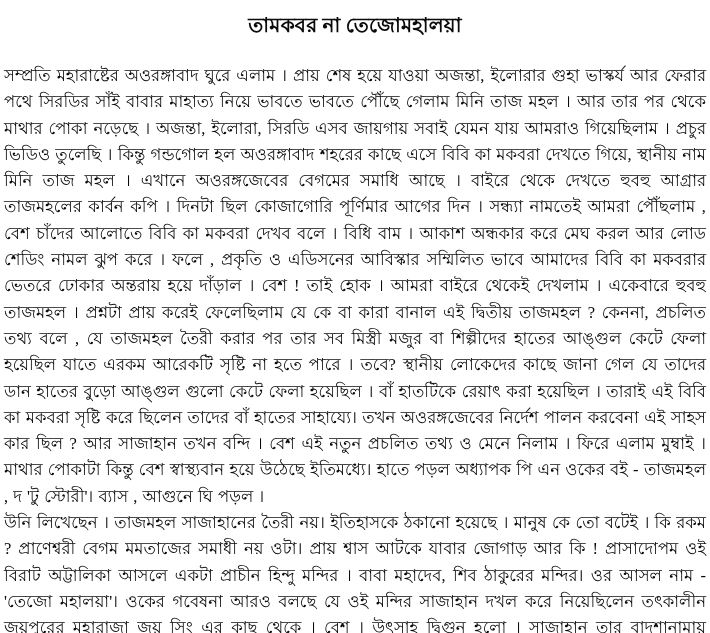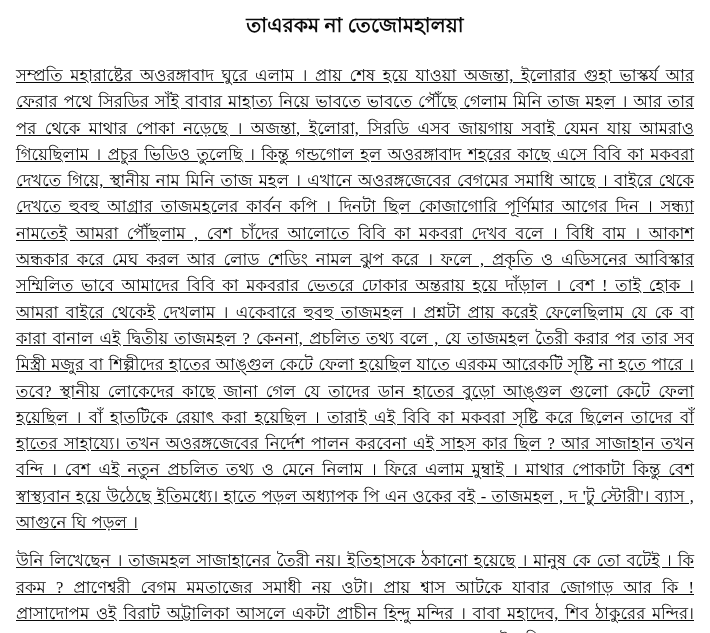--- a/index.html
+++ b/index.html
@@ -22,25 +22,24 @@
     text-align: center;
     font-size: 20px;
     font-weight: bold;
     margin: 4px 0 20px 0;
     letter-spacing: 0.2px;
   }
   .doc-para {
     text-align: justify;
     font-size: 16.5px;
     line-height: 26.3px;
-    margin: 12px;
+    margin: 0;
     word-spacing: 1px;
-    text-decoration: underline;
   }
 </style>
 </head>
 <body>
 
 <div class="page">
-  <h1 class="doc-title">তাএরকম না তেজোমহালয়া</h1>
+  <h1 class="doc-title">তামকবর না তেজোমহালয়া</h1>
   <p class="doc-para">সম্প্রতি মহারাষ্টের অওরঙ্গাবাদ ঘুরে এলাম । প্রায় শেষ হয়ে যাওয়া অজন্তা, ইলোরার গুহা ভাস্কর্য আর ফেরার পথে সিরডির সাঁই বাবার মাহাত্য নিয়ে ভাবতে ভাবতে পৌঁছে গেলাম মিনি তাজ মহল । আর তার পর থেকে মাথার পোকা নড়েছে । অজন্তা, ইলোরা, সিরডি এসব জায়গায় সবাই যেমন যায় আমরাও গিয়েছিলাম । প্রচুর ভিডিও তুলেছি । কিন্তু গন্ডগোল হল অওরঙ্গাবাদ শহরের কাছে এসে বিবি কা মকবরা দেখতে গিয়ে, স্থানীয় নাম মিনি তাজ মহল । এখানে অওরঙ্গজেবের বেগমের সমাধি আছে । বাইরে থেকে দেখতে হুবহু আগ্রার তাজমহলের কার্বন কপি । দিনটা ছিল কোজাগোরি পূর্ণিমার আগের দিন । সন্ধ্যা নামতেই আমরা পৌঁছলাম , বেশ চাঁদের আলোতে বিবি কা মকবরা দেখব বলে । বিধি বাম । আকাশ অন্ধকার করে মেঘ করল আর লোড শেডিং নামল ঝুপ করে । ফলে , প্রকৃতি ও এডিসনের আবিস্কার সম্মিলিত ভাবে আমাদের বিবি কা মকবরার ভেতরে ঢোকার অন্তরায় হয়ে দাঁড়াল । বেশ ! তাই হোক । আমরা বাইরে থেকেই দেখলাম । একেবারে হুবহু তাজমহল । প্রশ্নটা প্রায় করেই ফেলেছিলাম যে কে বা কারা বানাল এই দ্বিতীয় তাজমহল ? কেননা, প্রচলিত তথ্য বলে , যে তাজমহল তৈরী করার পর তার সব মিস্ত্রী মজুর বা শিল্পীদের হাতের  আঙ্গুল কেটে ফেলা হয়েছিল যাতে এরকম আরেকটি সৃষ্টি না হতে পারে । তবে? স্থানীয় লোকেদের কাছে জানা গেল যে তাদের ডান হাতের বুড়ো আঙ্গুল গুলো কেটে ফেলা হয়েছিল । বাঁ হাতটিকে রেয়াৎ করা হয়েছিল । তারাই এই বিবি কা মকবরা সৃষ্টি করে ছিলেন তাদের বাঁ হাতের সাহায্যে। তখন অওরঙ্গজেবের নির্দেশ পালন করবেনা এই সাহস কার ছিল ? আর সাজাহান তখন বন্দি । বেশ এই নতুন প্রচলিত তথ্য ও মেনে নিলাম । ফিরে এলাম মুম্বাই । মাথার পোকাটা কিন্তু বেশ স্বাস্থ্যবান হয়ে উঠেছে ইতিমধ্যে। হাতে পড়ল অধ্যাপক পি এন ওকের বই - তাজমহল , দ 'টু স্টোরী'। ব্যাস , আগুনে ঘি পড়ল ।</p>
   <p class="doc-para">উনি লিখেছেন । তাজমহল সাজাহানের তৈরী নয়। ইতিহাসকে ঠকানো হয়েছে । মানুষ কে তো বটেই । কি রকম ? প্রাণেশ্বরী বেগম মমতাজের সমাধী নয় ওটা। প্রায় শ্বাস আটকে যাবার জোগাড় আর  কি ! প্রাসাদোপম ওই বিরাট অট্টালিকা আসলে একটা প্রাচীন হিন্দু মন্দির । বাবা মহাদেব, শিব ঠাকুরের মন্দির। ওর আসল নাম - 'তেজো মহালয়া'। ওকের গবেষনা আরও বলছে যে ওই মন্দির সাজাহান দখল করে নিয়েছিলেন তৎকালীন জয়পুরের মহারাজা জয় সিং এর কাছ থেকে । বেশ । উৎসাহ দ্বিগুন হলো । সাজাহান তার বাদশানামায় লিখছেন - 'এক বিস্ময়কর সুন্দর বিশাল প্রাসাদ নিয়ে নেওয়া হয়েছে জয় সিং এর কাছ থেকে , আগ্রায় মমতাজ বেগমের কবর দেবার জন্য'। প্রাক্তন জয়পুরের মহারাজার গোপন</p>
 </div>
 
 </body></html>

